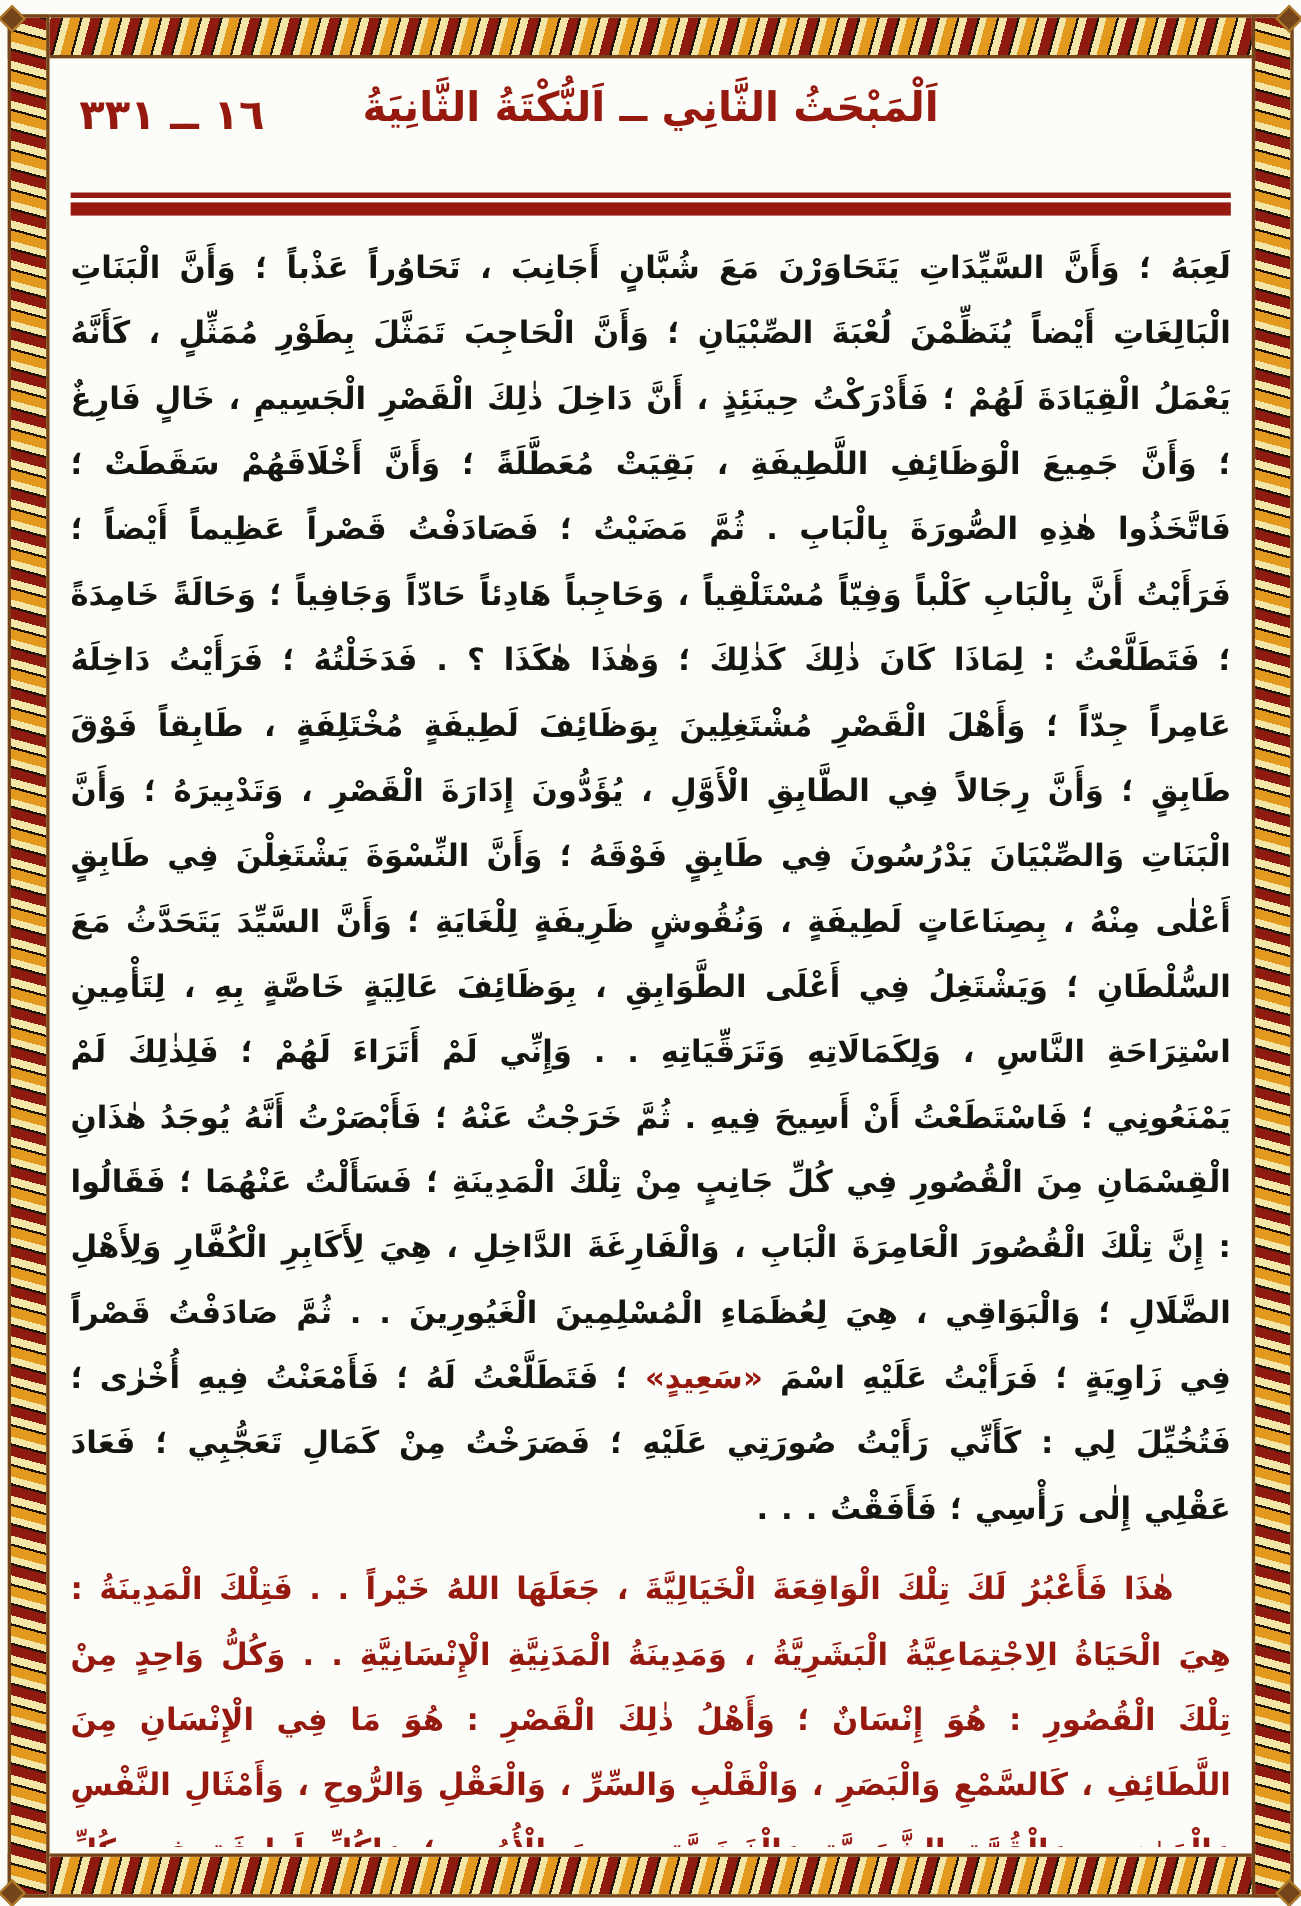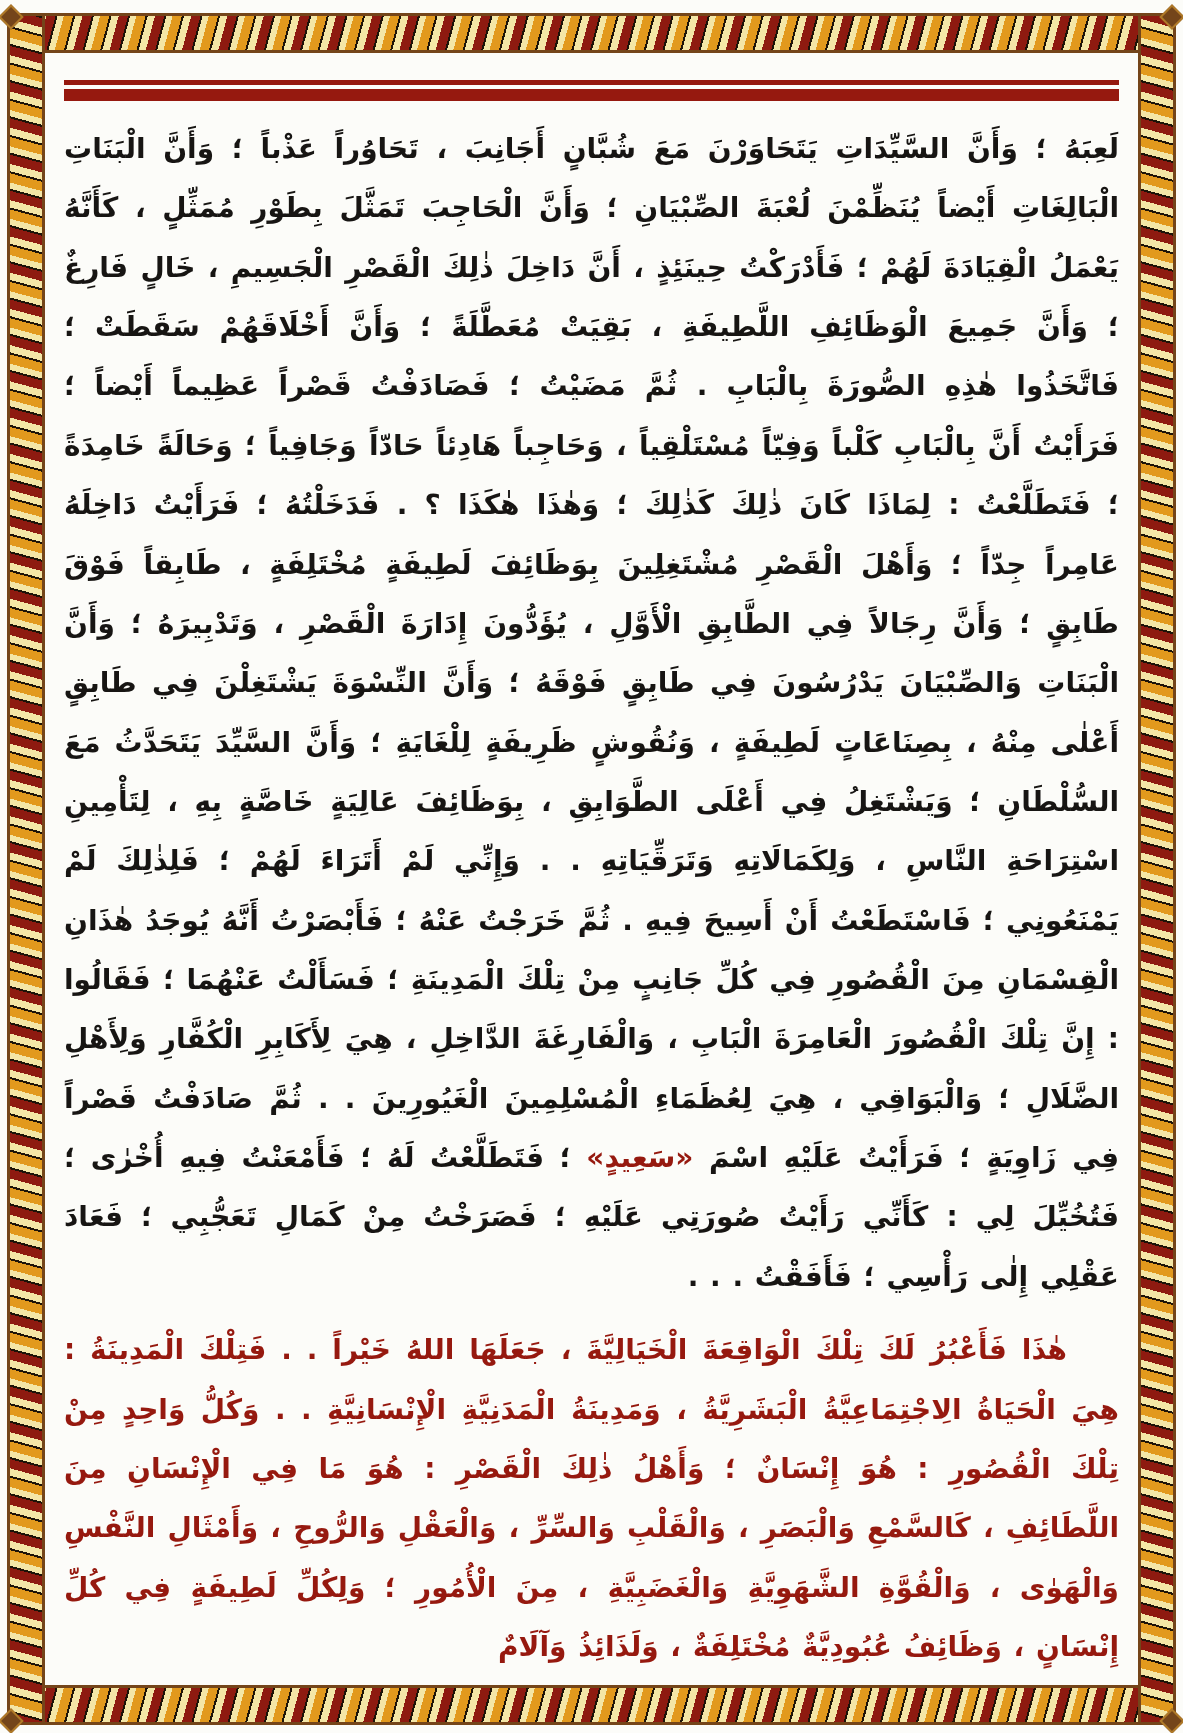--- a/index.html
+++ b/index.html
@@ -75,20 +75,24 @@
   <div class="frame frame-h frame-bottom"></div>
   <div class="frame frame-v frame-left"></div>
   <div class="frame frame-v frame-right"></div>
   <div class="corner c-tl"></div>
   <div class="corner c-tr"></div>
   <div class="corner c-bl"></div>
   <div class="corner c-br"></div>
 
   <div class="content">
 
+    <div class="header">
+      <div class="page-num">١٦ ــ ٣٣١</div>
+      <div class="title">اَلْمَبْحَثُ الثَّانِي ــ اَلنُّكْتَةُ الثَّانِيَةُ</div>
+    </div>
 
     <div class="rule rule-thin"></div>
     <div class="rule rule-thick"></div>
 
     <p class="story"><span>لَعِبَهُ ؛ وَأَنَّ السَّيِّدَاتِ يَتَحَاوَرْنَ مَعَ شُبَّانٍ أَجَانِبَ ، تَحَاوُراً عَذْباً ؛ وَأَنَّ الْبَنَاتِ الْبَالِغَاتِ أَيْضاً يُنَظِّمْنَ لُعْبَةَ الصِّبْيَانِ ؛ وَأَنَّ الْحَاجِبَ تَمَثَّلَ بِطَوْرِ مُمَثِّلٍ ، كَأَنَّهُ يَعْمَلُ الْقِيَادَةَ لَهُمْ ؛ فَأَدْرَكْتُ حِينَئِذٍ ، أَنَّ دَاخِلَ ذٰلِكَ الْقَصْرِ الْجَسِيمِ ، خَالٍ فَارِغٌ ؛ وَأَنَّ جَمِيعَ الْوَظَائِفِ اللَّطِيفَةِ ، بَقِيَتْ مُعَطَّلَةً ؛ وَأَنَّ أَخْلَاقَهُمْ سَقَطَتْ ؛ فَاتَّخَذُوا هٰذِهِ الصُّورَةَ بِالْبَابِ . ثُمَّ مَضَيْتُ ؛ فَصَادَفْتُ قَصْراً عَظِيماً أَيْضاً ؛ فَرَأَيْتُ أَنَّ بِالْبَابِ كَلْباً وَفِيّاً مُسْتَلْقِياً ، وَحَاجِباً هَادِئاً حَادّاً وَجَافِياً ؛ وَحَالَةً خَامِدَةً ؛ فَتَطَلَّعْتُ : لِمَاذَا كَانَ ذٰلِكَ كَذٰلِكَ ؛ وَهٰذَا هٰكَذَا ؟ . فَدَخَلْتُهُ ؛ فَرَأَيْتُ دَاخِلَهُ عَامِراً جِدّاً ؛ وَأَهْلَ الْقَصْرِ مُشْتَغِلِينَ بِوَظَائِفَ لَطِيفَةٍ مُخْتَلِفَةٍ ، طَابِقاً فَوْقَ طَابِقٍ ؛ وَأَنَّ رِجَالاً فِي الطَّابِقِ الْأَوَّلِ ، يُؤَدُّونَ إِدَارَةَ الْقَصْرِ ، وَتَدْبِيرَهُ ؛ وَأَنَّ الْبَنَاتِ وَالصِّبْيَانَ يَدْرُسُونَ فِي طَابِقٍ فَوْقَهُ ؛ وَأَنَّ النِّسْوَةَ يَشْتَغِلْنَ فِي طَابِقٍ أَعْلٰى مِنْهُ ، بِصِنَاعَاتٍ لَطِيفَةٍ ، وَنُقُوشٍ ظَرِيفَةٍ لِلْغَايَةِ ؛ وَأَنَّ السَّيِّدَ يَتَحَدَّثُ مَعَ السُّلْطَانِ ؛ وَيَشْتَغِلُ فِي أَعْلَى الطَّوَابِقِ ، بِوَظَائِفَ عَالِيَةٍ خَاصَّةٍ بِهِ ، لِتَأْمِينِ اسْتِرَاحَةِ النَّاسِ ، وَلِكَمَالَاتِهِ وَتَرَقِّيَاتِهِ . . وَإِنِّي لَمْ أَتَرَاءَ لَهُمْ ؛ فَلِذٰلِكَ لَمْ يَمْنَعُونِي ؛ فَاسْتَطَعْتُ أَنْ أَسِيحَ فِيهِ . ثُمَّ خَرَجْتُ عَنْهُ ؛ فَأَبْصَرْتُ أَنَّهُ يُوجَدُ هٰذَانِ الْقِسْمَانِ مِنَ الْقُصُورِ فِي كُلِّ جَانِبٍ مِنْ تِلْكَ الْمَدِينَةِ ؛ فَسَأَلْتُ عَنْهُمَا ؛ فَقَالُوا : إِنَّ تِلْكَ الْقُصُورَ الْعَامِرَةَ الْبَابِ ، وَالْفَارِغَةَ الدَّاخِلِ ، هِيَ لِأَكَابِرِ الْكُفَّارِ وَلِأَهْلِ الضَّلَالِ ؛ وَالْبَوَاقِي ، هِيَ لِعُظَمَاءِ الْمُسْلِمِينَ الْغَيُورِينَ . . ثُمَّ صَادَفْتُ قَصْراً فِي زَاوِيَةٍ ؛ فَرَأَيْتُ عَلَيْهِ اسْمَ </span><span class="name-highlight">«سَعِيدٍ»</span><span> ؛ فَتَطَلَّعْتُ لَهُ ؛ فَأَمْعَنْتُ فِيهِ أُخْرٰى ؛ فَتُخُيِّلَ لِي : كَأَنِّي رَأَيْتُ صُورَتِي عَلَيْهِ ؛ فَصَرَخْتُ مِنْ كَمَالِ تَعَجُّبِي ؛ فَعَادَ عَقْلِي إِلٰى رَأْسِي ؛ فَأَفَقْتُ . . .</span></p>
 
     <p class="commentary">هٰذَا فَأَعْبُرُ لَكَ تِلْكَ الْوَاقِعَةَ الْخَيَالِيَّةَ ، جَعَلَهَا اللهُ خَيْراً . . فَتِلْكَ الْمَدِينَةُ : هِيَ الْحَيَاةُ الِاجْتِمَاعِيَّةُ الْبَشَرِيَّةُ ، وَمَدِينَةُ الْمَدَنِيَّةِ الْإِنْسَانِيَّةِ . . وَكُلُّ وَاحِدٍ مِنْ تِلْكَ الْقُصُورِ : هُوَ إِنْسَانٌ ؛ وَأَهْلُ ذٰلِكَ الْقَصْرِ : هُوَ مَا فِي الْإِنْسَانِ مِنَ اللَّطَائِفِ ، كَالسَّمْعِ وَالْبَصَرِ ، وَالْقَلْبِ وَالسِّرِّ ، وَالْعَقْلِ وَالرُّوحِ ، وَأَمْثَالِ النَّفْسِ وَالْهَوٰى ، وَالْقُوَّةِ الشَّهَوِيَّةِ وَالْغَضَبِيَّةِ ، مِنَ الْأُمُورِ ؛ وَلِكُلِّ لَطِيفَةٍ فِي كُلِّ إِنْسَانٍ ، وَظَائِفُ عُبُودِيَّةٌ مُخْتَلِفَةٌ ، وَلَذَائِذُ وَآلَامٌ</p>
 
   </div>
 </div>

